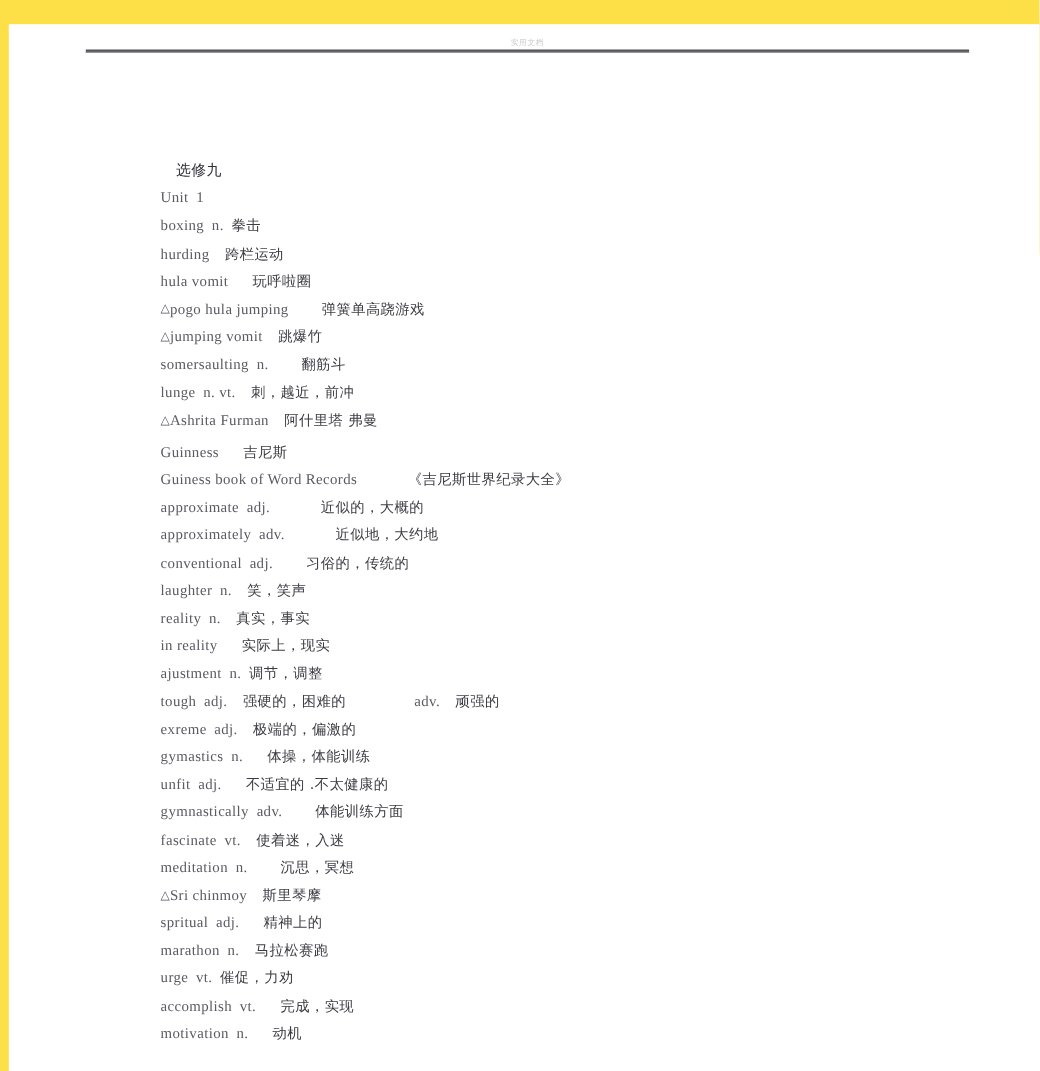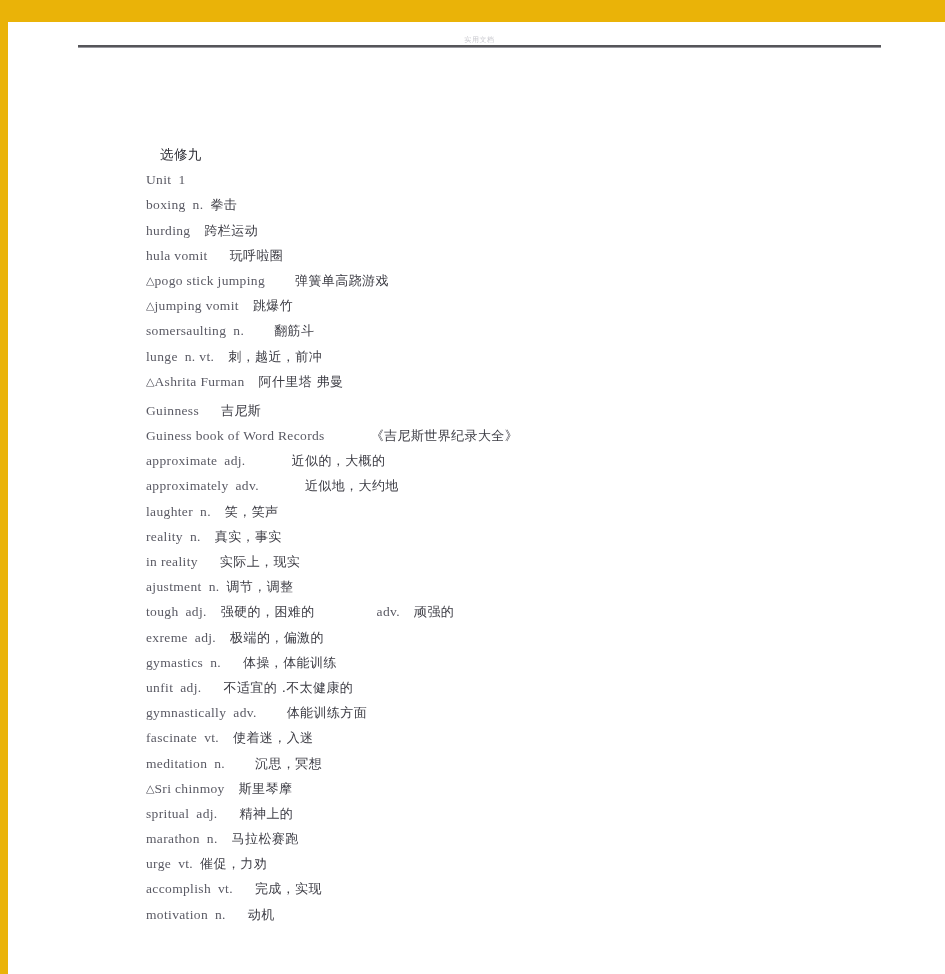--- a/index.html
+++ b/index.html
@@ -13,21 +13,21 @@
     background: #f4f4f4;
     font-family: "Liberation Serif", "DejaVu Serif", serif;
     overflow: hidden;
   }
 
   
   #doc-viewport {
     position: relative;
     width: 945px;
     height: 974px;
-    background: #eab308;
+    background: #fde047;
   }
 
   #page-sheet {
     position: absolute;
     left: 8px;
     top: 22px;
     width: 937px;
     height: 952px;
     background: #ffffff;
     overflow: hidden;
@@ -127,30 +127,31 @@
     </div>
 
     <div id="header-rule"></div>
 
     <div id="entry-list">
         <div class="entry-line is-title"><span class="sp-2"></span><span class="cn">选修九</span></div>
         <div class="entry-line"><span class="en">Unit</span><span class="sp-1"></span><span class="en">1</span></div>
         <div class="entry-line"><span class="en">boxing</span><span class="sp-1"></span><span class="en">n.</span><span class="sp-1"></span><span class="cn">拳击</span></div>
         <div class="entry-line"><span class="en">hurding</span><span class="sp-2"></span><span class="cn">跨栏运动</span></div>
         <div class="entry-line"><span class="en">hula vomit</span><span class="sp-3"></span><span class="cn">玩呼啦圈</span></div>
-        <div class="entry-line"><span class="mark">△</span><span class="en">pogo stick jumping</span><span class="sp-4"></span><span class="cn">弹簧单高跷游戏</span></div>
+        <div class="entry-line"><span class="mark">△</span><span class="en">pogo hula jumping</span><span class="sp-4"></span><span class="cn">弹簧单高跷游戏</span></div>
         <div class="entry-line"><span class="mark">△</span><span class="en">jumping vomit</span><span class="sp-2"></span><span class="cn">跳爆竹</span></div>
         <div class="entry-line"><span class="en">somersaulting</span><span class="sp-1"></span><span class="en">n.</span><span class="sp-4"></span><span class="cn">翻筋斗</span></div>
         <div class="entry-line"><span class="en">lunge</span><span class="sp-1"></span><span class="en">n. vt.</span><span class="sp-2"></span><span class="cn">刺，越近，前冲</span></div>
         <div class="entry-line"><span class="mark">△</span><span class="en">Ashrita Furman</span><span class="sp-2"></span><span class="cn">阿什里塔  弗曼</span></div>
         <div class="gap-sep"></div>
         <div class="entry-line"><span class="en">Guinness</span><span class="sp-3"></span><span class="cn">吉尼斯</span></div>
         <div class="entry-line"><span class="en">Guiness book of Word Records</span><span class="sp-6"></span><span class="cn">《吉尼斯世界纪录大全》</span></div>
         <div class="entry-line"><span class="en">approximate</span><span class="sp-1"></span><span class="en">adj.</span><span class="sp-6"></span><span class="cn">近似的，大概的</span></div>
         <div class="entry-line"><span class="en">approximately</span><span class="sp-1"></span><span class="en">adv.</span><span class="sp-6"></span><span class="cn">近似地，大约地</span></div>
+        <div class="entry-line"><span class="en">conventional</span><span class="sp-1"></span><span class="en">adj.</span><span class="sp-4"></span><span class="cn">习俗的，传统的</span></div>
         <div class="entry-line"><span class="en">laughter</span><span class="sp-1"></span><span class="en">n.</span><span class="sp-2"></span><span class="cn">笑，笑声</span></div>
         <div class="entry-line"><span class="en">reality</span><span class="sp-1"></span><span class="en">n.</span><span class="sp-2"></span><span class="cn">真实，事实</span></div>
         <div class="entry-line"><span class="en">in reality</span><span class="sp-3"></span><span class="cn">实际上，现实</span></div>
         <div class="entry-line"><span class="en">ajustment</span><span class="sp-1"></span><span class="en">n.</span><span class="sp-1"></span><span class="cn">调节，调整</span></div>
         <div class="entry-line"><span class="en">tough</span><span class="sp-1"></span><span class="en">adj.</span><span class="sp-2"></span><span class="cn">强硬的，困难的</span><span class="sp-8"></span><span class="en">adv.</span><span class="sp-2"></span><span class="cn">顽强的</span></div>
         <div class="entry-line"><span class="en">exreme</span><span class="sp-1"></span><span class="en">adj.</span><span class="sp-2"></span><span class="cn">极端的，偏激的</span></div>
         <div class="entry-line"><span class="en">gymastics</span><span class="sp-1"></span><span class="en">n.</span><span class="sp-3"></span><span class="cn">体操，体能训练</span></div>
         <div class="entry-line"><span class="en">unfit</span><span class="sp-1"></span><span class="en">adj.</span><span class="sp-3"></span><span class="cn">不适宜的  .不太健康的</span></div>
         <div class="entry-line"><span class="en">gymnastically</span><span class="sp-1"></span><span class="en">adv.</span><span class="sp-4"></span><span class="cn">体能训练方面</span></div>
         <div class="entry-line"><span class="en">fascinate</span><span class="sp-1"></span><span class="en">vt.</span><span class="sp-2"></span><span class="cn">使着迷，入迷</span></div>

